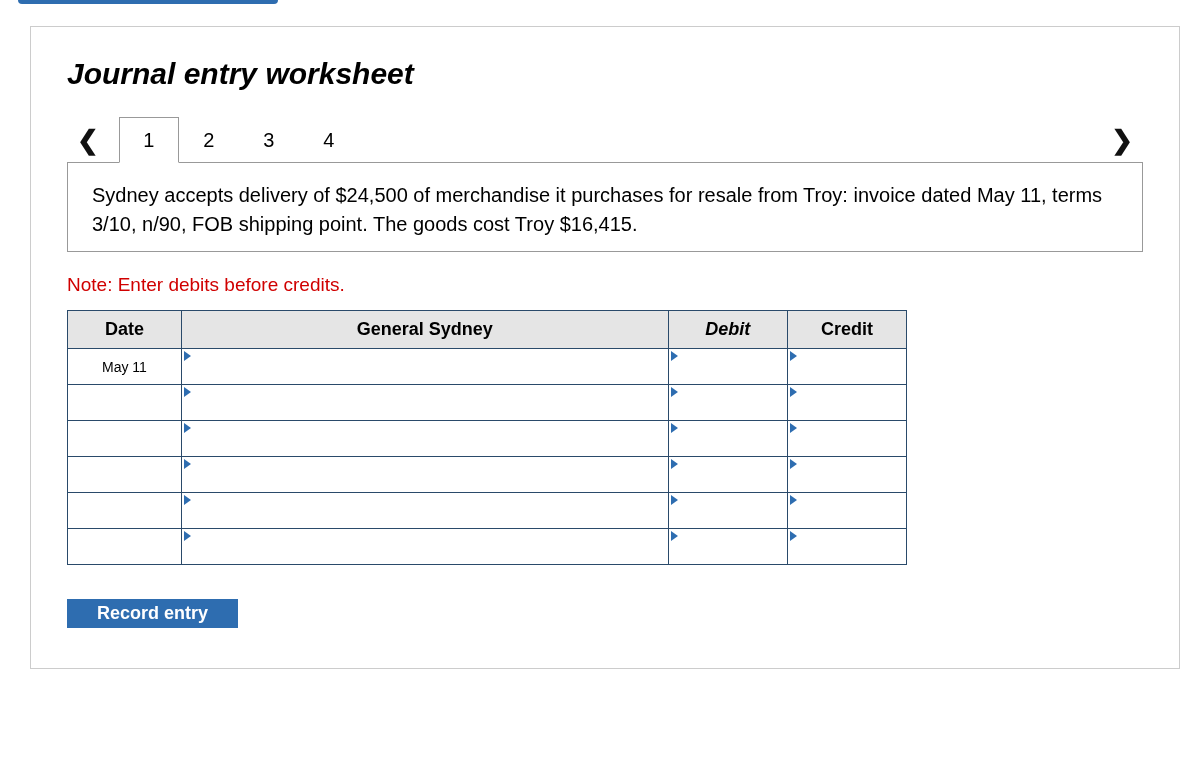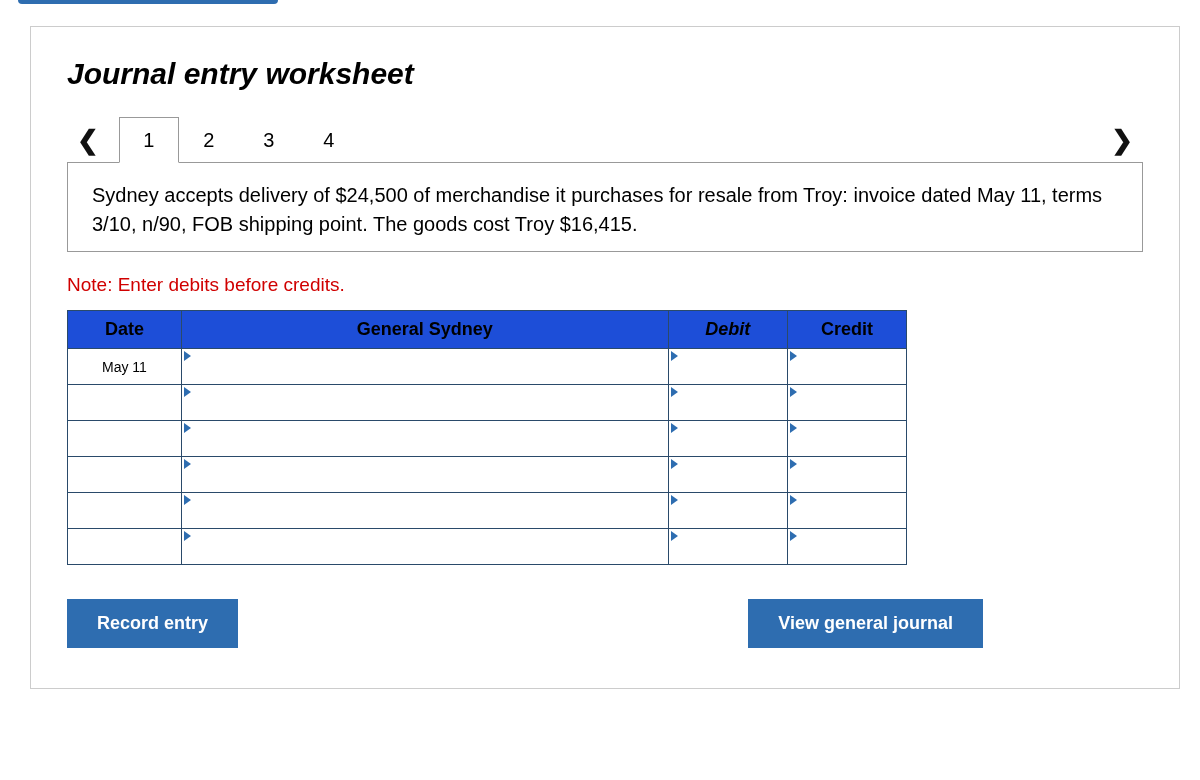--- a/index.html
+++ b/index.html
@@ -82,21 +82,21 @@
     color: #d00000;
     font-family: Verdana, Arial, sans-serif;
     font-size: 19px;
     margin: 22px 0 14px 0;
   }
   .journal-table {
     border-collapse: collapse;
     width: 840px;
   }
   .journal-table th {
-    background: #1d4ed8;
+    background: #e5e5e5;
     border: 1px solid #2a4a6a;
     font-size: 18px;
     font-weight: bold;
     padding: 8px 21px;
     text-align: center;
   }
   .journal-table td {
     border: 1px solid #2a4a6a;
     height: 36px;
     font-size: 14px;
@@ -125,21 +125,21 @@
     width: 916px;
     margin-top: 34px;
   }
   .btn-row .left-group { display: flex; gap: 100px; }
   .btn {
     background: #2e6db0;
     color: #fff;
     border: none;
     font-size: 18px;
     font-weight: bold;
-    padding: 14px 30px;
+    padding: 4px 30px;
     cursor: pointer;
   }
 </style>
 </head>
 <body>
 
 <div class="top-bar"></div>
 
 <div class="card">
 
@@ -208,16 +208,15 @@
         <td class="dd-cell"></td>
         <td class="dd-cell"></td>
       </tr>
     </tbody>
   </table>
 
   <div class="btn-row">
     <div class="left-group">
       <button class="btn">Record entry</button>
     </div>
-    <button class="btn">View general journal</button>
   </div>
 
 </div>
 
 </body></html>

